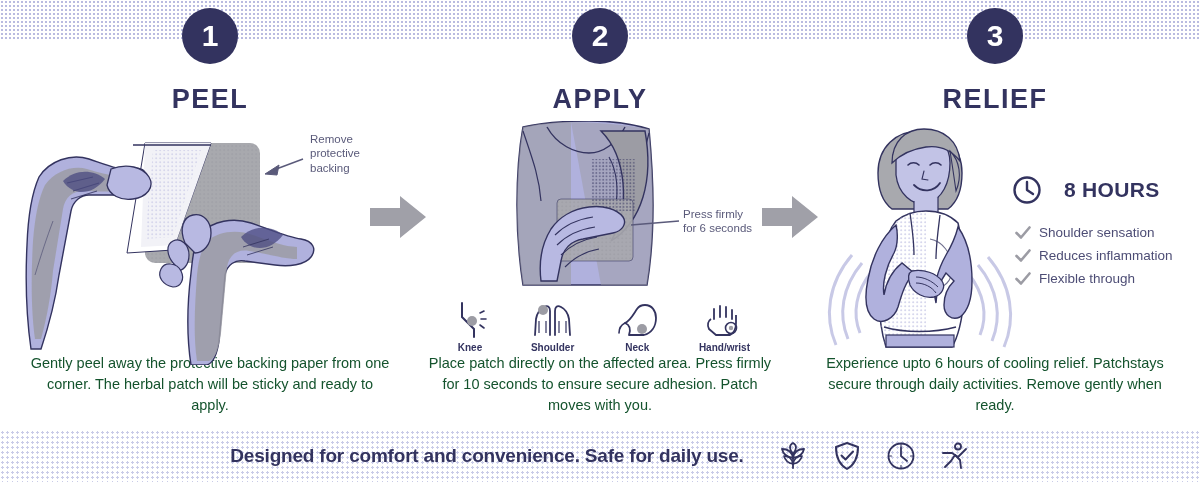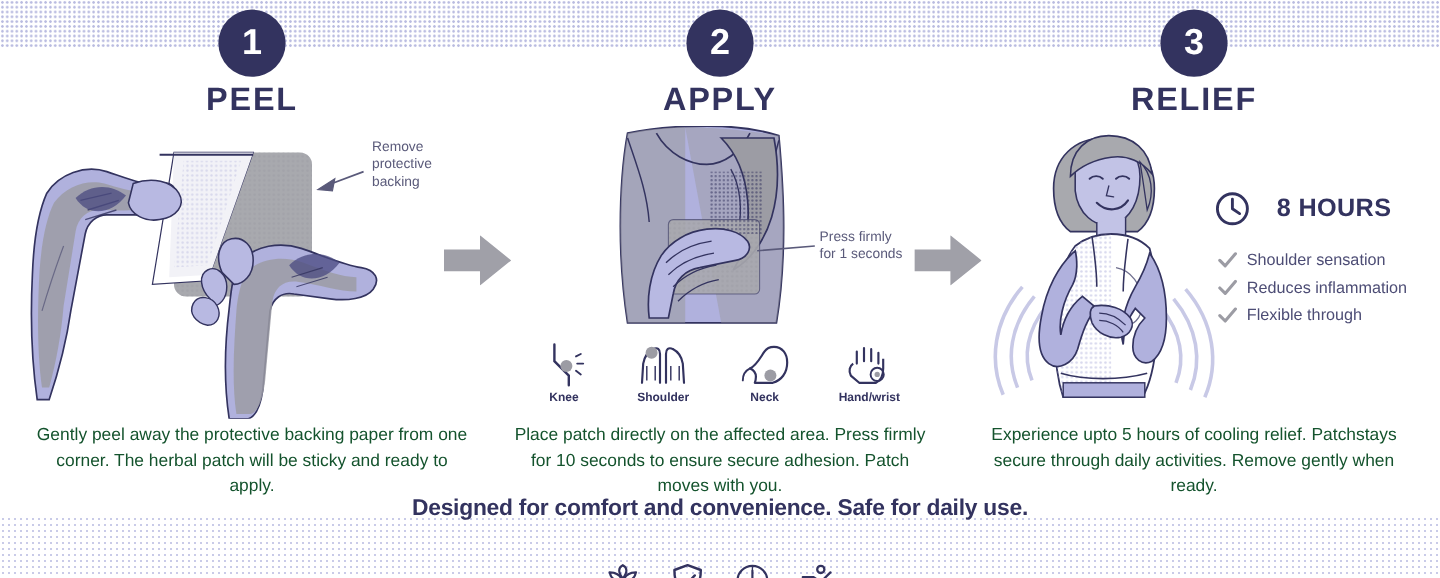--- a/index.html
+++ b/index.html
@@ -14,21 +14,20 @@
   }
 
   
   .halftone {
     background-image: radial-gradient(#b9bbe0 1px, transparent 1.2px);
     background-size: 4px 4px;
   }
   .halftone-soft {
     background-image: radial-gradient(#c9cbe8 1px, transparent 1.3px);
     background-size: 5px 5px;
-    flex-direction: column;
   }
 
   
   #top-band {
     position: absolute;
     top: 0; left: 0;
     width: 1200px; height: 40px;
   }
 
   
@@ -77,21 +76,21 @@
     color: #ffffff;
     font-size: 30px;
     font-weight: bold;
     display: flex;
     align-items: center;
     justify-content: center;
     line-height: 1;
     z-index: 5;
   }
   .step-title {
-    margin-top: 4px;
+    margin-top: 20px;
     font-size: 27px;
     font-weight: bold;
     letter-spacing: 1.5px;
     color: #33335f;
   }
 
   .art {
     position: relative;
     width: 390px;
     flex: 1;
@@ -306,21 +305,21 @@
                  L152 160 L136 160 C134 144 136 124 146 108 Z" fill="#b8b9e2" stroke="#33335f" stroke-width="1.4"></path>
         <path d="M150 114 C160 104 174 98 188 96 M152 124 C162 114 176 108 190 106
                  M156 134 C166 124 180 118 192 116 M160 146 C170 136 182 130 194 128" fill="none" stroke="#33335f" stroke-width="1.1"></path>
       </g>
 
       <line x1="226" y1="104" x2="274" y2="100" stroke="#5a5a7a" stroke-width="1.3"></line>
     </svg>
 
     <div class="callout" style="left:278px; top:92px;">
       <div>Press firmly</div>
-      <div>for 1 seconds</div>
+      <div>for 6 seconds</div>
     </div>
 
 
     <div class="bodypart-row">
 
       <div class="bodypart">
         <svg width="40" height="38" viewBox="0 0 40 38">
           <path d="M12 2 L12 16 L24 28 L24 36" fill="none" stroke="#33335f" stroke-width="2" stroke-linecap="round"></path>
           <circle cx="22" cy="20" r="5" fill="#9c9ca4"></circle>
           <path d="M30 12 L34 10 M31 18 L36 18 M30 24 L34 27" stroke="#33335f" stroke-width="1.6" stroke-linecap="round"></path>
@@ -455,21 +454,21 @@
       </div>
       <div class="benefit">
         <svg width="16" height="14" viewBox="0 0 16 14">
           <path d="M1.5 7 L6 11.5 L14.5 1.5" fill="none" stroke="#9c9ca4" stroke-width="2.6" stroke-linecap="round" stroke-linejoin="round"></path>
         </svg>
         <span>Flexible through</span>
       </div>
     </div>
   </div>
 
-  <div class="caption">Experience upto 5 hours of cooling relief. Patchstays secure through daily activities. Remove gently when ready.</div>
+  <div class="caption">Experience upto 6 hours of cooling relief. Patchstays secure through daily activities. Remove gently when ready.</div>
 </div>
 
 <div id="bottom-band" class="halftone-soft">
   <div class="tagline">Designed for comfort and convenience. Safe for daily use.</div>
   <div class="footer-icons">
 
     <svg width="30" height="30" viewBox="0 0 30 30">
       <path d="M15 27 L15 13" fill="none" stroke="#33335f" stroke-width="1.8" stroke-linecap="round"></path>
       <path d="M15 13 C11 8 11 4 15 2 C19 4 19 8 15 13 Z" fill="none" stroke="#33335f" stroke-width="1.8" stroke-linejoin="round"></path>
       <path d="M15 17 C9 16 5 13 4 8 C10 8 14 11 15 17 Z" fill="none" stroke="#33335f" stroke-width="1.8" stroke-linejoin="round"></path>

